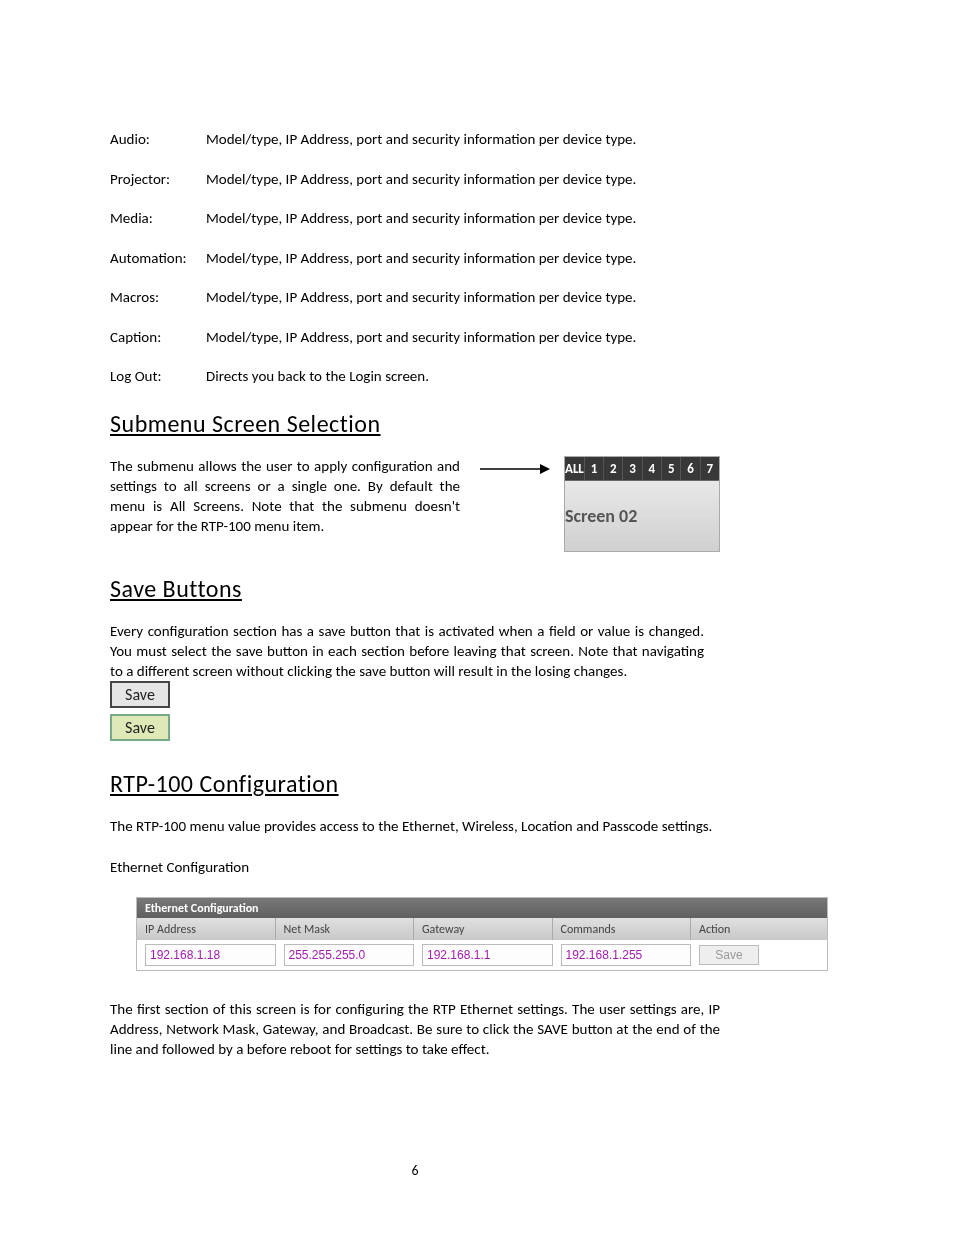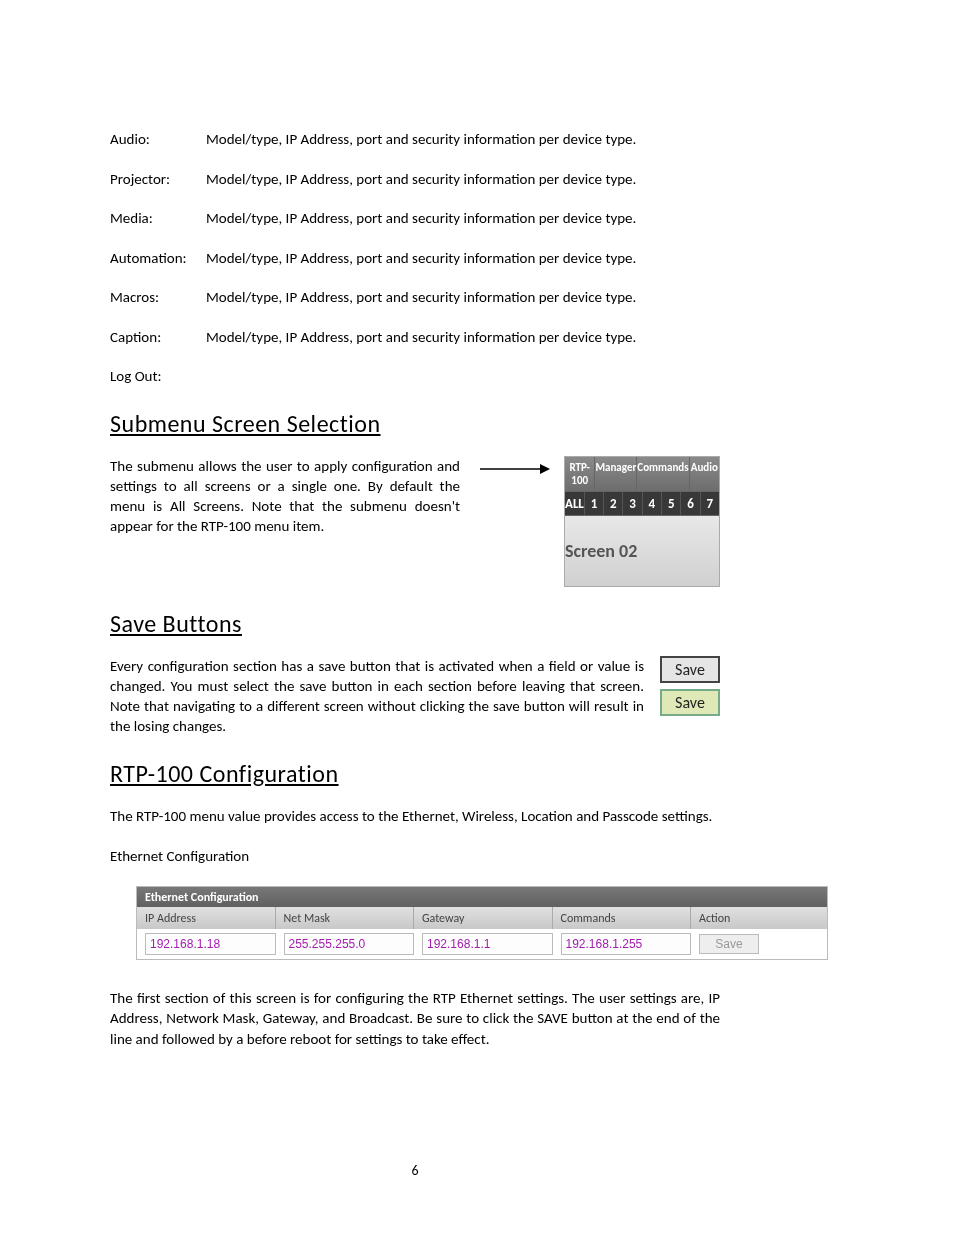--- a/index.html
+++ b/index.html
@@ -84,21 +84,21 @@
   }
   .submenu-widget .bar.sub .cell:last-child{border-right:none;}
   .submenu-widget .title{
     background: linear-gradient(#e8e8e8,#d0d0d0);
     text-align:left;
     font-size:18px;
     font-weight:bold;
     color:#555;
     padding:24px 0;
   }
-  .save-block{display:flex; align-items:flex-start;}
+  .save-block{display:flex; align-items:flex-start;flex-direction:column;}
   .save-text{flex:1; text-align:justify; font-size:15px; line-height:1.35; padding-right:16px;}
   .save-btns{width:60px; flex:0 0 60px;}
   .save-btn{
     border:2px solid #444; background:#e5e5e5; color:#222;
     font-size:16px; text-align:center; padding:2px 0; margin-bottom:6px;
     font-family: inherit;
   }
   .save-btn.active{background:#dfe9b8; border-color:#7a8;}
   .rtp-text{font-size:15px; line-height:1.35; margin-bottom:20px;}
   .eth-config{
@@ -160,40 +160,35 @@
     <div class="row">
         <div class="term">Macros:</div>
         <div class="desc">Model/type, IP Address, port and security information per device type.</div>
       </div>
     <div class="row">
         <div class="term">Caption:</div>
         <div class="desc">Model/type, IP Address, port and security information per device type.</div>
       </div>
     <div class="row">
         <div class="term">Log Out:</div>
+        <div class="desc">Directs you back to the Login screen.</div>
       </div>
   </div>
 
   <h2 class="section">Submenu Screen Selection</h2>
 
   <div class="submenu-block">
     <div class="submenu-text">The submenu allows the user to apply configuration and settings to all screens or a single one.  By default the menu is All Screens.   Note that the submenu doesn't appear for the RTP-100 menu item.</div>
     <div class="arrow">
       <svg width="70" height="14">
           <line x1="0" y1="7" x2="60" y2="7" stroke="#000" stroke-width="1.5"></line>
           <polygon points="60,2 70,7 60,12" fill="#000"></polygon>
         </svg>
     </div>
     <div class="submenu-widget">
-      <div class="bar top">
-        <div class="cell">RTP-100</div>
-        <div class="cell">Manager</div>
-        <div class="cell">Commands</div>
-        <div class="cell">Audio</div>
-      </div>
       <div class="bar sub">
         <div class="cell">ALL</div>
         <div class="cell">1</div>
         <div class="cell">2</div>
         <div class="cell">3</div>
         <div class="cell">4</div>
         <div class="cell">5</div>
         <div class="cell">6</div>
         <div class="cell">7</div>
       </div>

